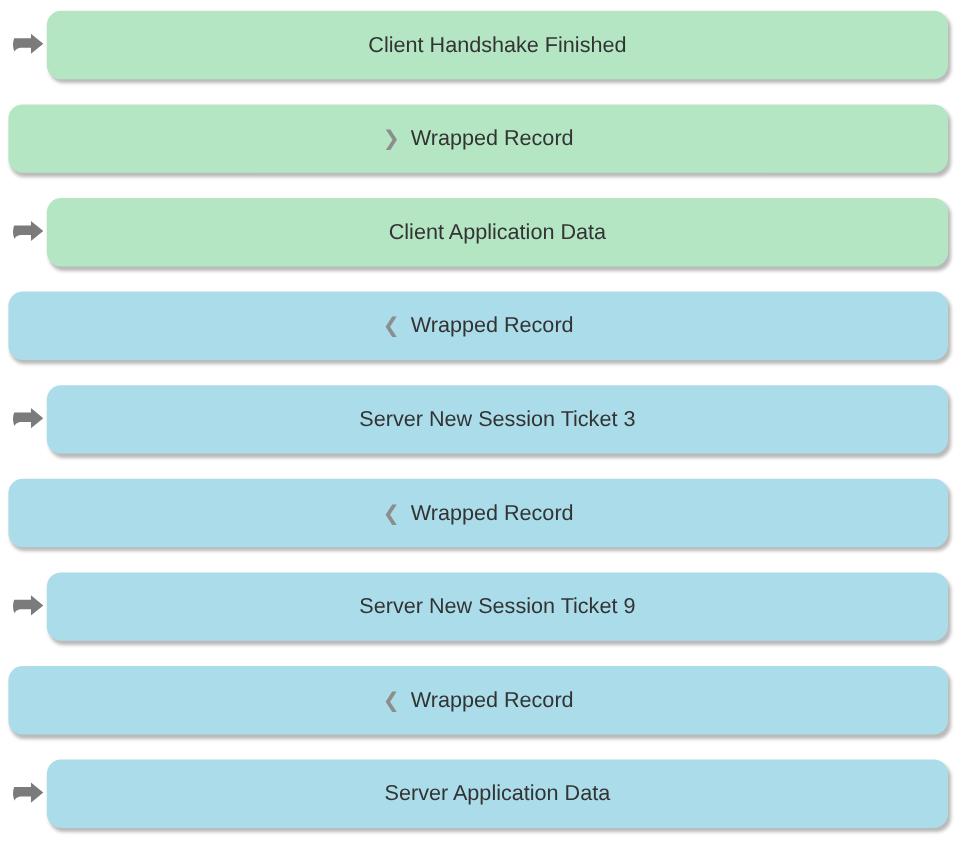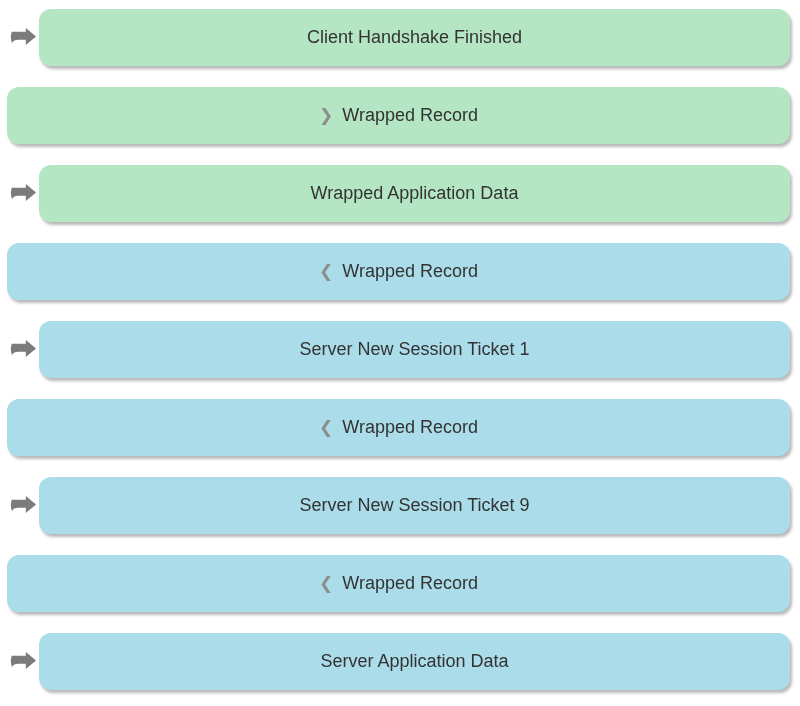--- a/index.html
+++ b/index.html
@@ -79,38 +79,38 @@
       <span class="label">Wrapped Record</span>
     </div>
   </div>
     <div class="row record client">
     <svg class="arrow" viewBox="0 0 30 20" aria-hidden="true">
       <path d="M3,5 L18,5 L18,1 L29,10 L18,19 L18,13.5 L10,13.5
                C6,13.5 4.2,15 3.2,17.2 C1.6,12.8 1.6,8.8 3,5 Z"></path>
     </svg>
     <div class="bar">
 
-      <span class="label">Wrapped Application Data</span>
+      <span class="label">Client Application Data</span>
     </div>
   </div>
     <div class="row wrapped server">
 
     <div class="bar">
       <span class="chevron">❮</span>
       <span class="label">Wrapped Record</span>
     </div>
   </div>
     <div class="row record server">
     <svg class="arrow" viewBox="0 0 30 20" aria-hidden="true">
       <path d="M3,5 L18,5 L18,1 L29,10 L18,19 L18,13.5 L10,13.5
                C6,13.5 4.2,15 3.2,17.2 C1.6,12.8 1.6,8.8 3,5 Z"></path>
     </svg>
     <div class="bar">
 
-      <span class="label">Server New Session Ticket 1</span>
+      <span class="label">Server New Session Ticket 3</span>
     </div>
   </div>
     <div class="row wrapped server">
 
     <div class="bar">
       <span class="chevron">❮</span>
       <span class="label">Wrapped Record</span>
     </div>
   </div>
     <div class="row record server">

